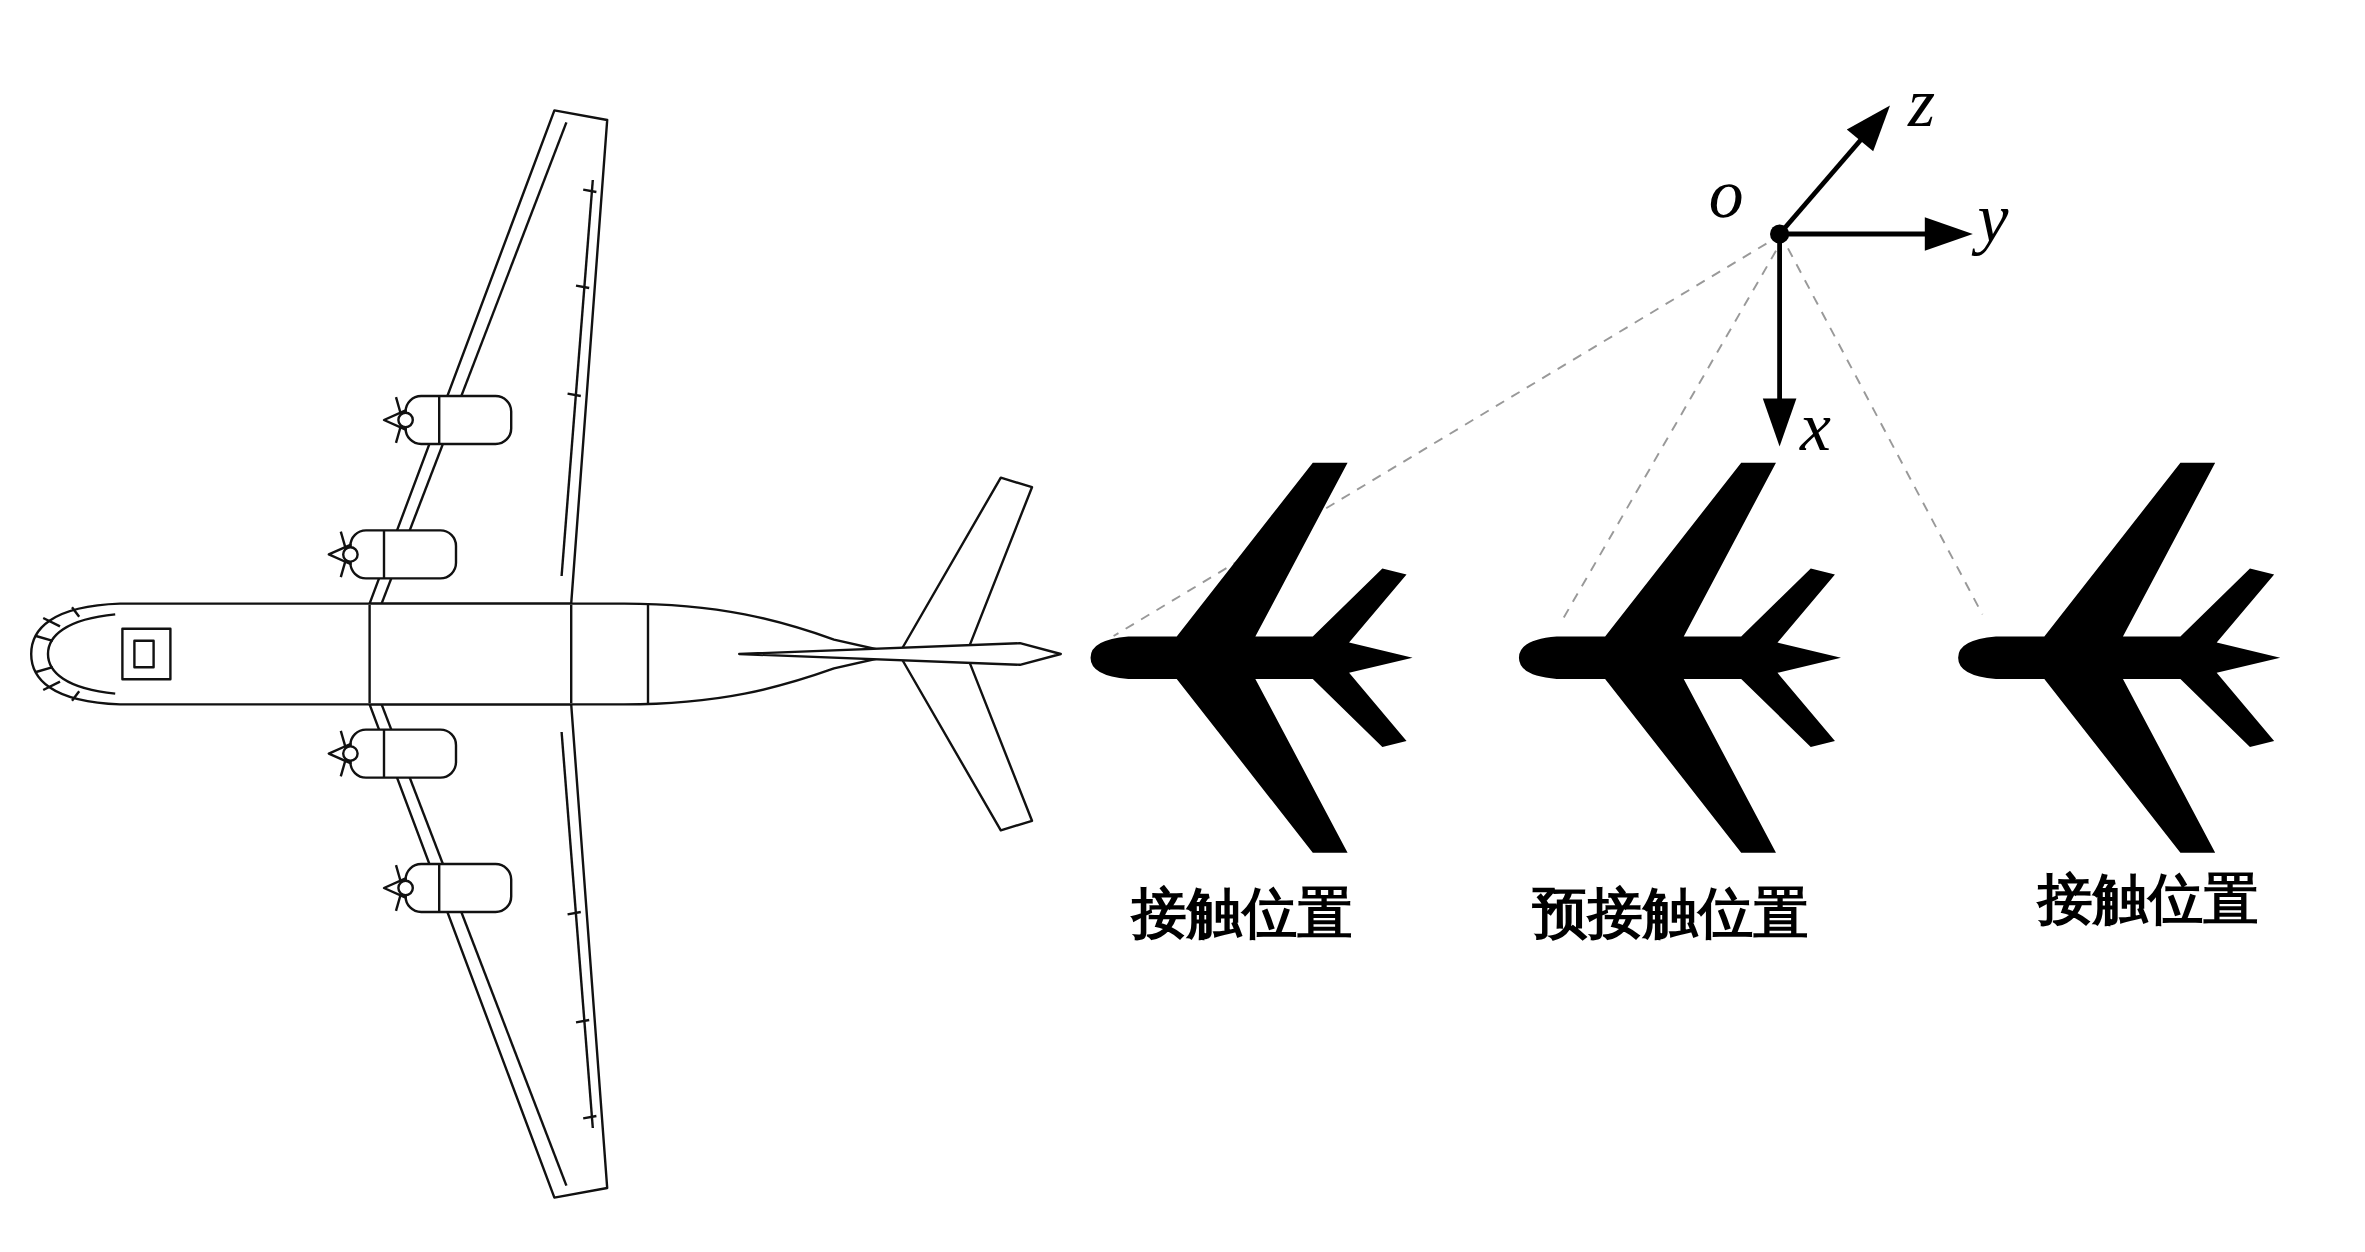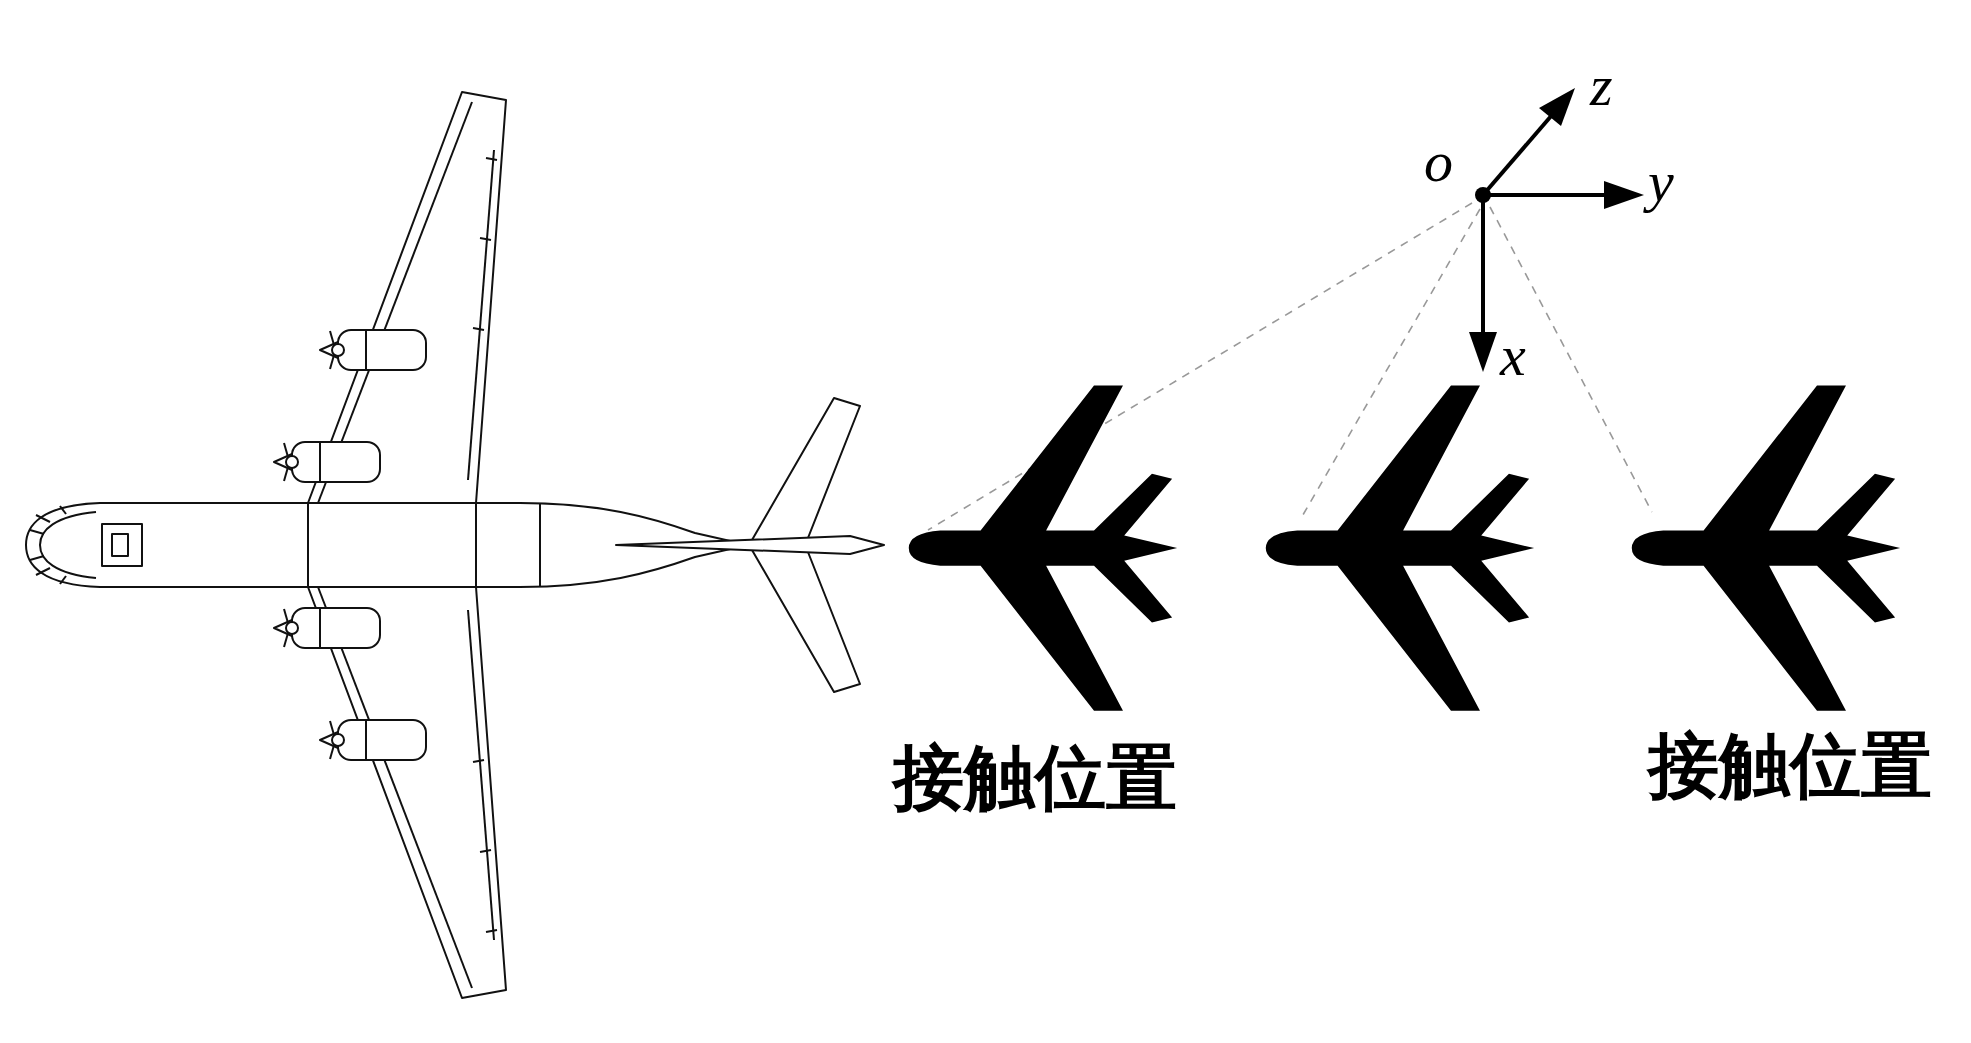--- a/index.html
+++ b/index.html
@@ -17,21 +17,21 @@
   }
   .figure svg {
     position: absolute;
     left: 0;
     top: 0;
   }
   .pos-label {
     position: absolute;
     text-align: center;
     font-weight: 700;
-    font-size: 71px;
+    font-size: 46px;
     line-height: 1.38;
     color: #000000;
     font-family: "Liberation Serif", serif;
     white-space: nowrap;
   }
   .pos-label span { display: block; }
   .axis-letter {
     position: absolute;
     font-style: italic;
     font-size: 58px;
@@ -141,18 +141,21 @@
 
   <span class="axis-letter" style="left:1424px; top:128px;">o</span>
   <span class="axis-letter" style="left:1590px; top:52px;">z</span>
   <span class="axis-letter" style="left:1648px; top:148px;">y</span>
   <span class="axis-letter" style="left:1500px; top:322px;">x</span>
 
   <div class="pos-label" style="left:865px; top:730px; width:340px;">
     <span>接触位置</span>
   </div>
 
+  <div class="pos-label" style="left:1212px; top:730px; width:360px;">
+    <span>预接触位置</span>
+  </div>
 
   <div class="pos-label" style="left:1610px; top:718px; width:360px;">
     <span>接触位置</span>
   </div>
 
 </div>
 
 </body></html>

